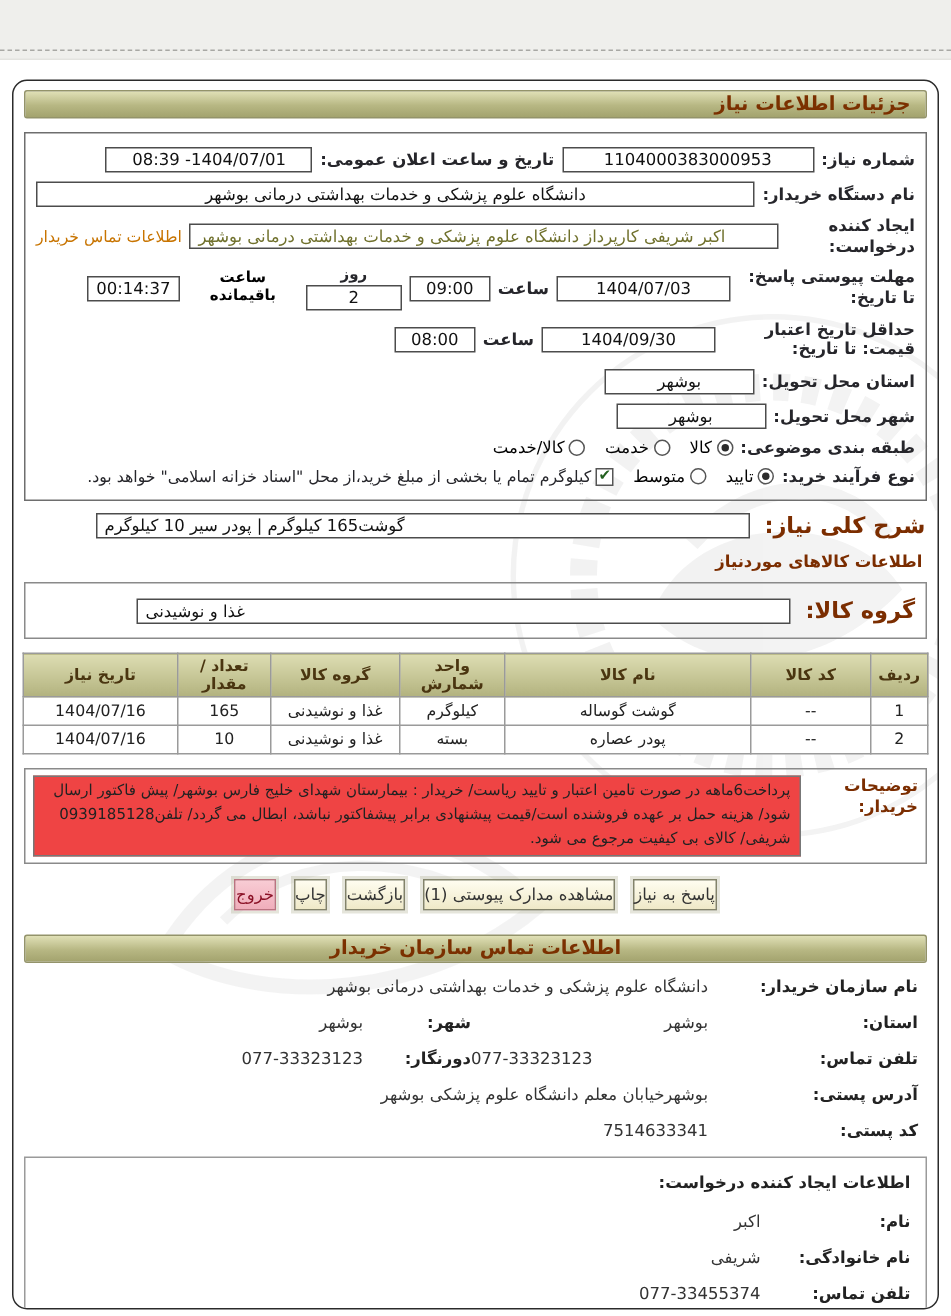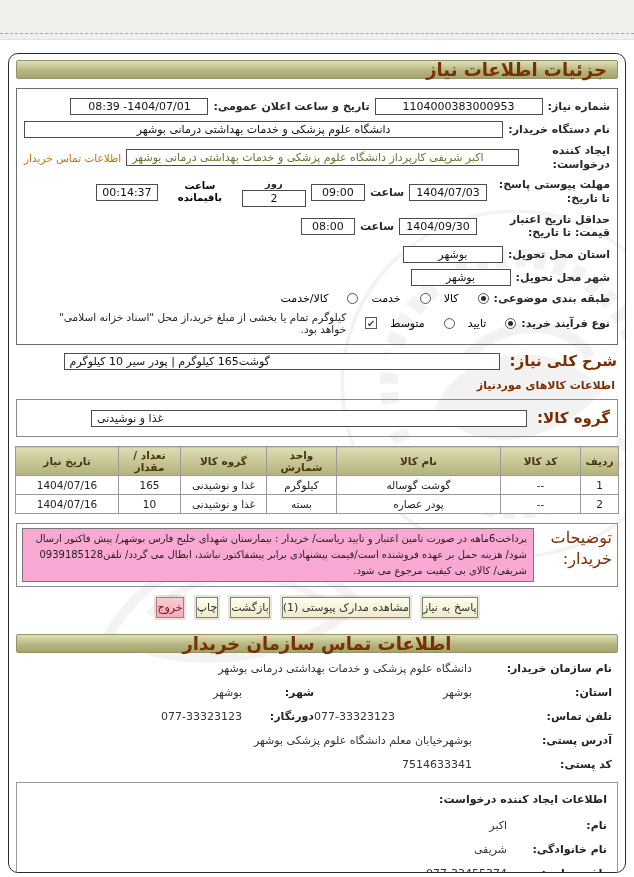--- a/index.html
+++ b/index.html
@@ -5,55 +5,55 @@
 *{box-sizing:border-box;margin:0;padding:0}
 html,body{width:634px;height:877px;overflow:hidden;background:#fff;font-family:"DejaVu Sans",sans-serif}
 body{direction:rtl}
 .top-strip{height:40px;background:#efefec;position:relative;border-bottom:1px solid #e3e3df}
 .top-strip::after{content:"";position:absolute;left:0;right:0;bottom:5px;border-top:1px dashed #a8a8a4}
 .container{position:relative;margin:13px 8px 0;border:1px solid #2b2b2b;border-radius:10px;padding:5px 6px;height:820px;overflow:hidden;background:#fff}
 .watermark{position:absolute;opacity:.06;pointer-events:none;z-index:0}
 .wm1{top:150px;right:-70px;width:360px;height:360px}
 .wm2{top:420px;left:80px;width:300px;height:220px;opacity:.05}
 .z{position:relative;z-index:1}
-.bar{height:19px;line-height:14px;background:linear-gradient(180deg,#e0e0b6,#b7b783 55%,#a3a36e);border:1px solid #93936a;border-radius:2px;color:#7b3000;font-weight:bold;font-size:18px;padding:2px 10px;margin:1px 1px 9px}
+.bar{height:19px;line-height:14px;background:linear-gradient(180deg,#e0e0b6,#b7b783 55%,#a3a36e);border:1px solid #93936a;border-radius:2px;color:#7b3000;font-weight:bold;font-size:13px;padding:2px 10px;margin:1px 1px 9px}
 .bar.center{text-align:center}
 .form-box{border:1px solid #6e6e6e;margin:0 1px 7px;padding:9px 7px 3px;background:transparent}
 .row{display:flex;align-items:center;gap:5px;margin-bottom:6px;font-size:11px}
 .lbl{font-weight:bold;color:#26262b;white-space:nowrap}
 .lbl.wrap{white-space:normal;line-height:1.25}
 .field{display:inline-flex;align-items:center;justify-content:center;border:1px solid #4c4c4c;background:#fff;min-height:17px;padding:1px 5px;font-size:11px;color:#111}
 .field.right{justify-content:flex-end;text-align:right}
 .grow{flex:1}
-.w-need{width:168px}.w-ann{width:138px}.w-date{width:78px}.w-time{width:54px}.w-day{width:64px}.w-rem{width:62px}.w-city{width:100px}
+.w-need{width:168px}.w-ann{width:138px}.w-date{width:116px}.w-time{width:54px}.w-day{width:64px}.w-rem{width:62px}.w-city{width:100px}
 .w-lbl-deadline{max-width:118px}.w-lbl-valid{max-width:128px}
 .creator-text{color:#70712d}
 .link{color:#c87400;font-size:10.5px;white-space:nowrap;cursor:pointer}
 .stack{display:inline-flex;flex-direction:column;align-items:center;gap:1px}
 .stack .lbl{font-size:10px}
 .sm{font-size:10px;font-weight:bold;max-width:74px;text-align:center;line-height:1.2;white-space:normal}
-.opt{display:inline-flex;align-items:center;gap:19px;margin-left:8px;cursor:pointer}
+.opt{display:inline-flex;align-items:center;gap:3px;margin-left:8px;cursor:pointer}
 .radio{width:11px;height:11px;border:1px solid #555;border-radius:50%;background:#fff;display:inline-block;position:relative;flex:none}
 .radio.checked::after{content:"";position:absolute;inset:2px;border-radius:50%;background:#2b2b2b}
 .checkbox{width:12px;height:12px;border:1px solid #555;background:#fff;display:inline-flex;align-items:center;justify-content:center;font-size:10px;color:#23601f;flex:none;cursor:pointer}
 .checkbox.checked::after{content:"✔"}
 .chk-text{font-size:10.5px;color:#26262b}
 .mlbl{font-weight:bold;color:#7b2d00;font-size:15px;white-space:nowrap}
 .summary-row{display:flex;align-items:center;gap:10px;margin:2px 2px 9px;font-size:11px}
 .w-desc{width:436px}
 .goods-title{color:#7b2d00;font-weight:bold;font-size:11px;margin:0 4px 7px}
 .group-box{border:1px solid #8a8a8a;margin:0 1px 9px;padding:9px 7px;display:flex;align-items:center;gap:10px}
 table{width:100%;border-collapse:collapse;margin:0 0 9px;background:#fff}
 th,td{border:1px solid #9a9a9a;padding:2px 3px;text-align:center;height:19px;font-size:10.5px}
 th{background:linear-gradient(180deg,#ddddb2,#b2b27e);color:#4a3510;font-weight:bold}
 td{color:#222}
 th:nth-child(1){width:38px}th:nth-child(2){width:80px}th:nth-child(3){width:164px}th:nth-child(4){width:70px}th:nth-child(5){width:86px}th:nth-child(6){width:62px}
 .notes-box{display:flex;gap:6px;border:1px solid #8a8a8a;margin:0 1px 10px;padding:4px 5px;align-items:stretch}
-.notes-lbl{font-weight:normal;color:#7b2d00;font-size:16px;width:72px;white-space:normal;line-height:1.3;flex:none}
-.notes-text{flex:1;border:1px solid #777;padding:2px 6px;font-size:10px;line-height:1.6;color:#222;text-align:right;background:#f9a8d4}
+.notes-lbl{font-weight:bold;color:#7b2d00;font-size:11px;width:72px;white-space:normal;line-height:1.3;flex:none}
+.notes-text{flex:1;border:1px solid #777;padding:2px 6px;font-size:10px;line-height:1.6;color:#222;text-align:right;background:#ef4444}
 .btn-row{display:flex;justify-content:center;gap:12px;margin:2px 0 16px}
 .btn{border:1px solid #83836a;background:linear-gradient(180deg,#fffdf0,#efe9c8);padding:3px 0;font-size:11px;color:#333;font-family:inherit;cursor:pointer;box-shadow:0 0 0 2px rgba(150,150,110,.25)}
 .btn.exit{background:linear-gradient(180deg,#f8ccd4,#f0aebb);border-color:#bb7380;color:#8a1025}
 .contact{padding:0 7px;font-size:11px}
 .c-row{display:flex;align-items:center;margin-bottom:11px}
 .c-lbl{font-weight:bold;color:#222;width:140px;flex:none}
 .c-lbl.narrow{width:72px}
 .c-val{color:#333}
 .c-val.fixed{width:158px}
 .creator-box{border:1px solid #9a9a9a;margin:4px 1px 0;padding:10px 10px 14px}

